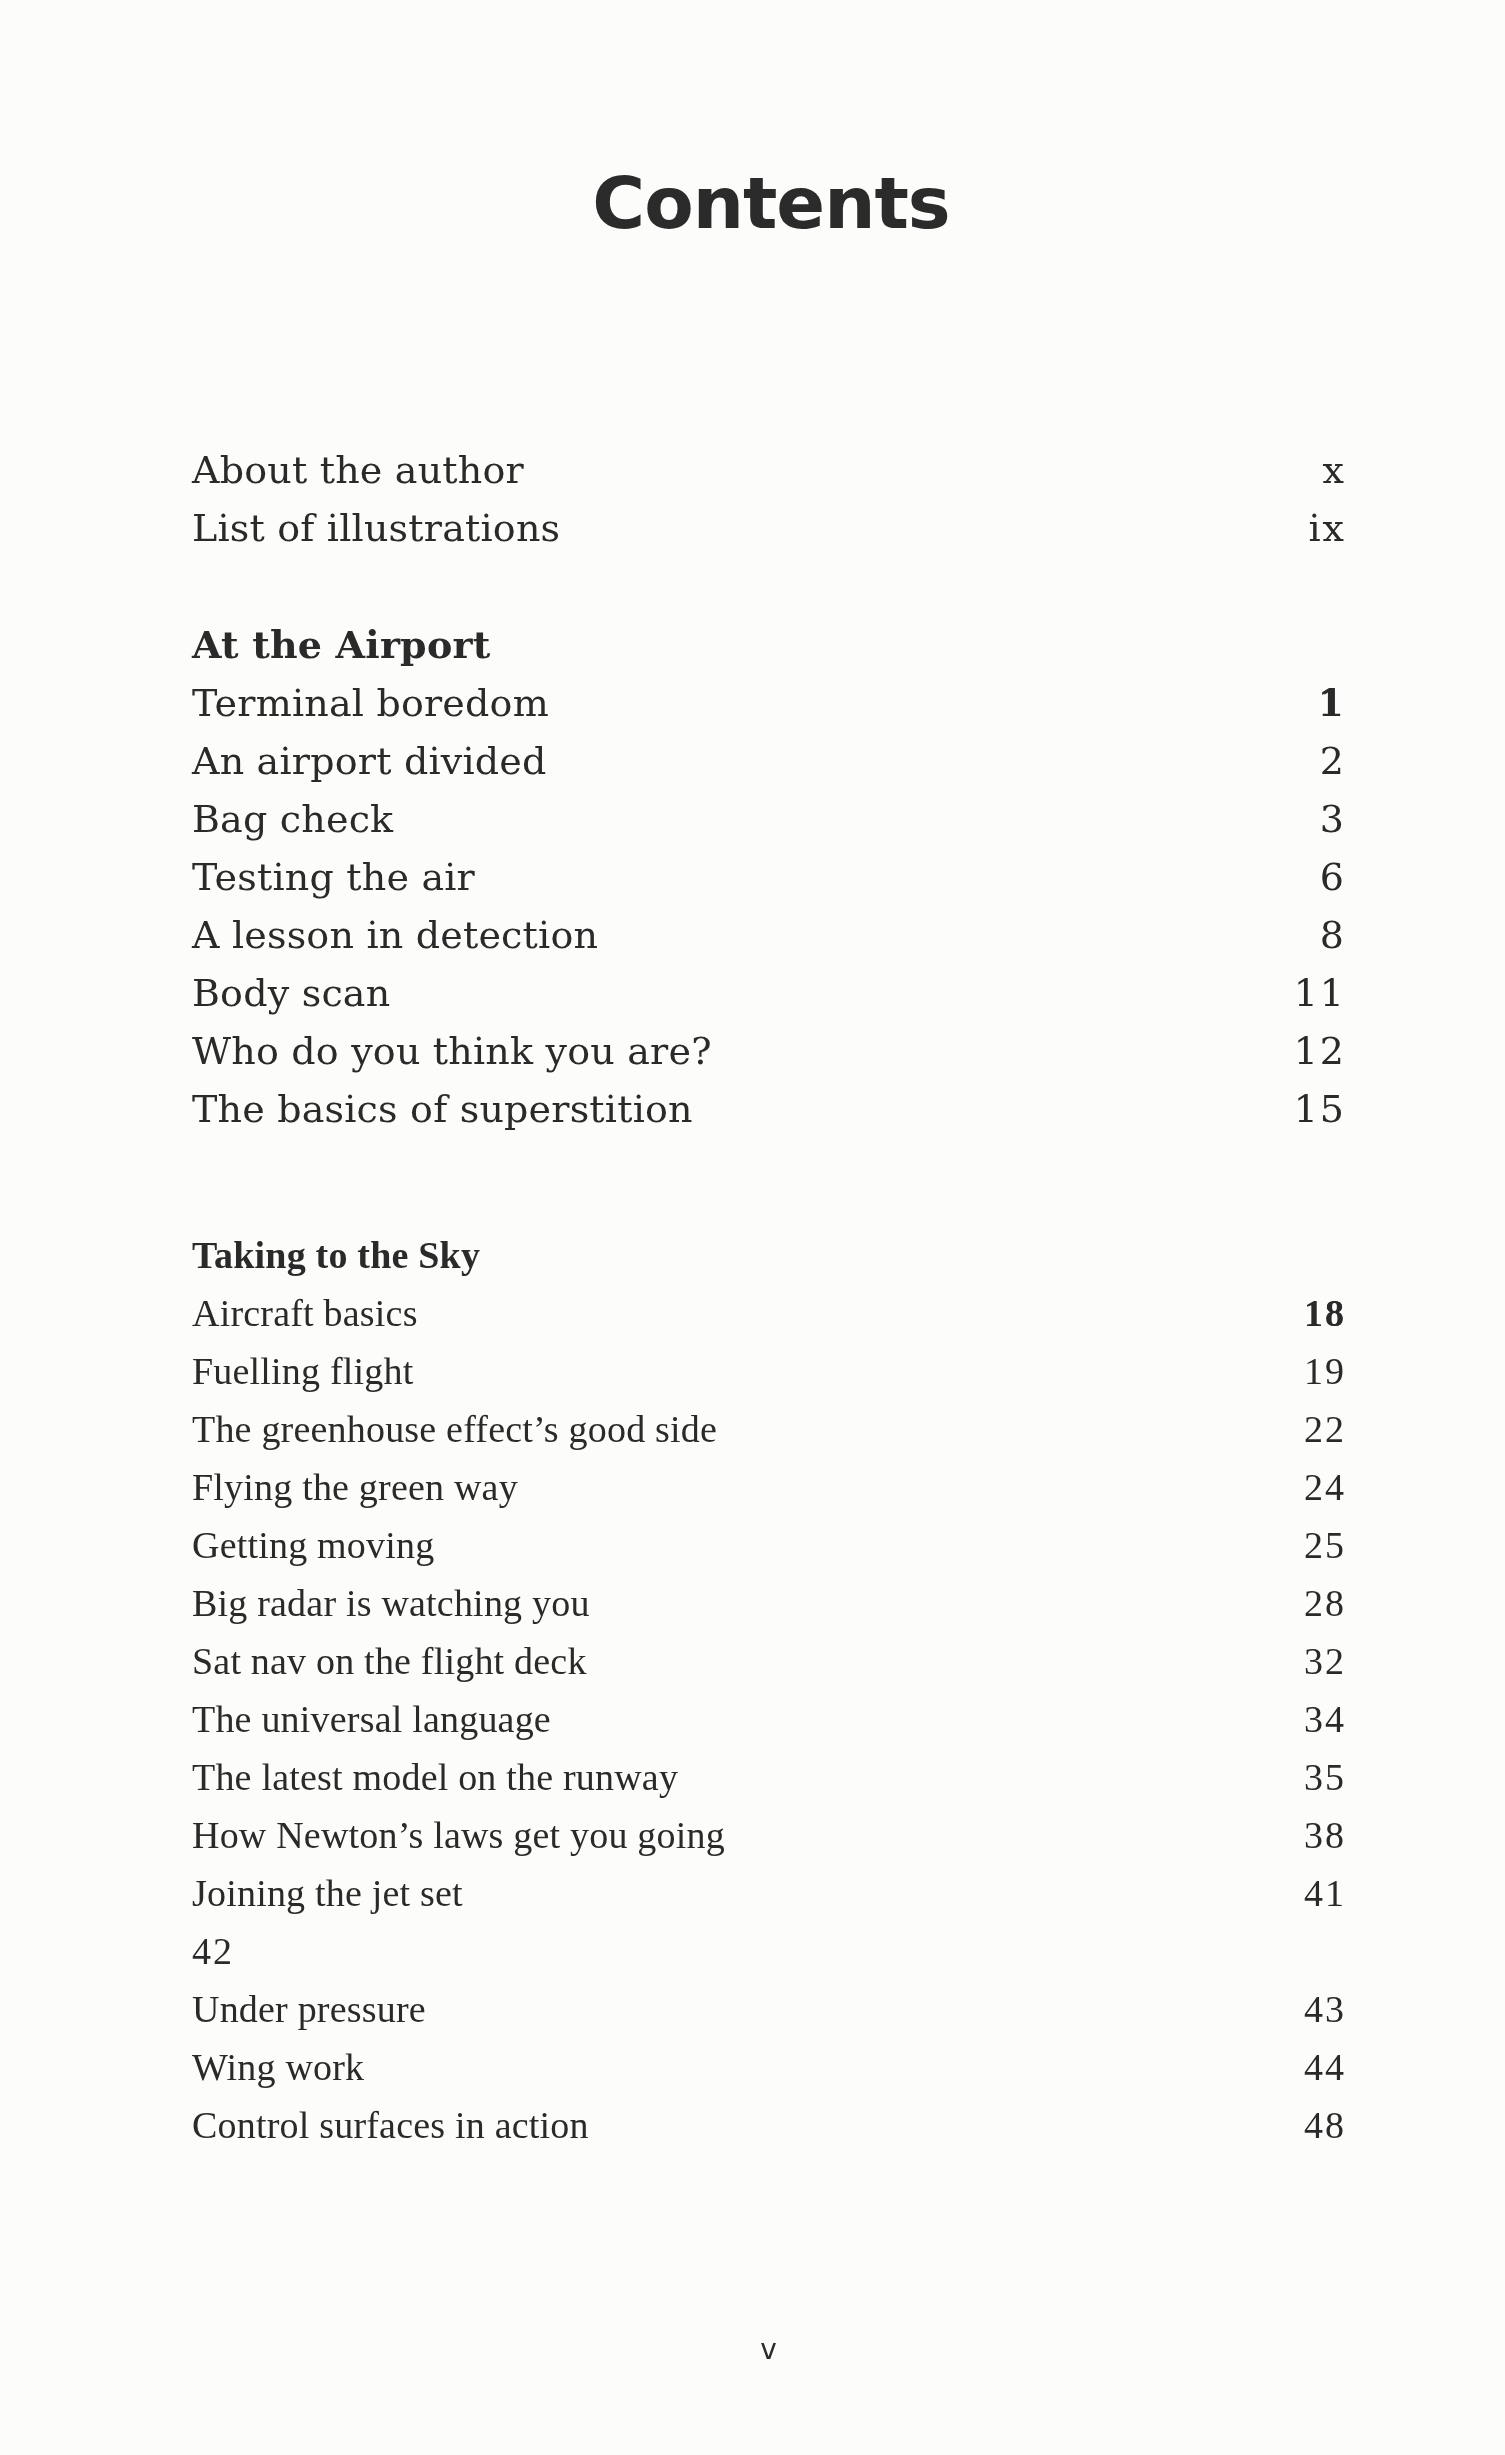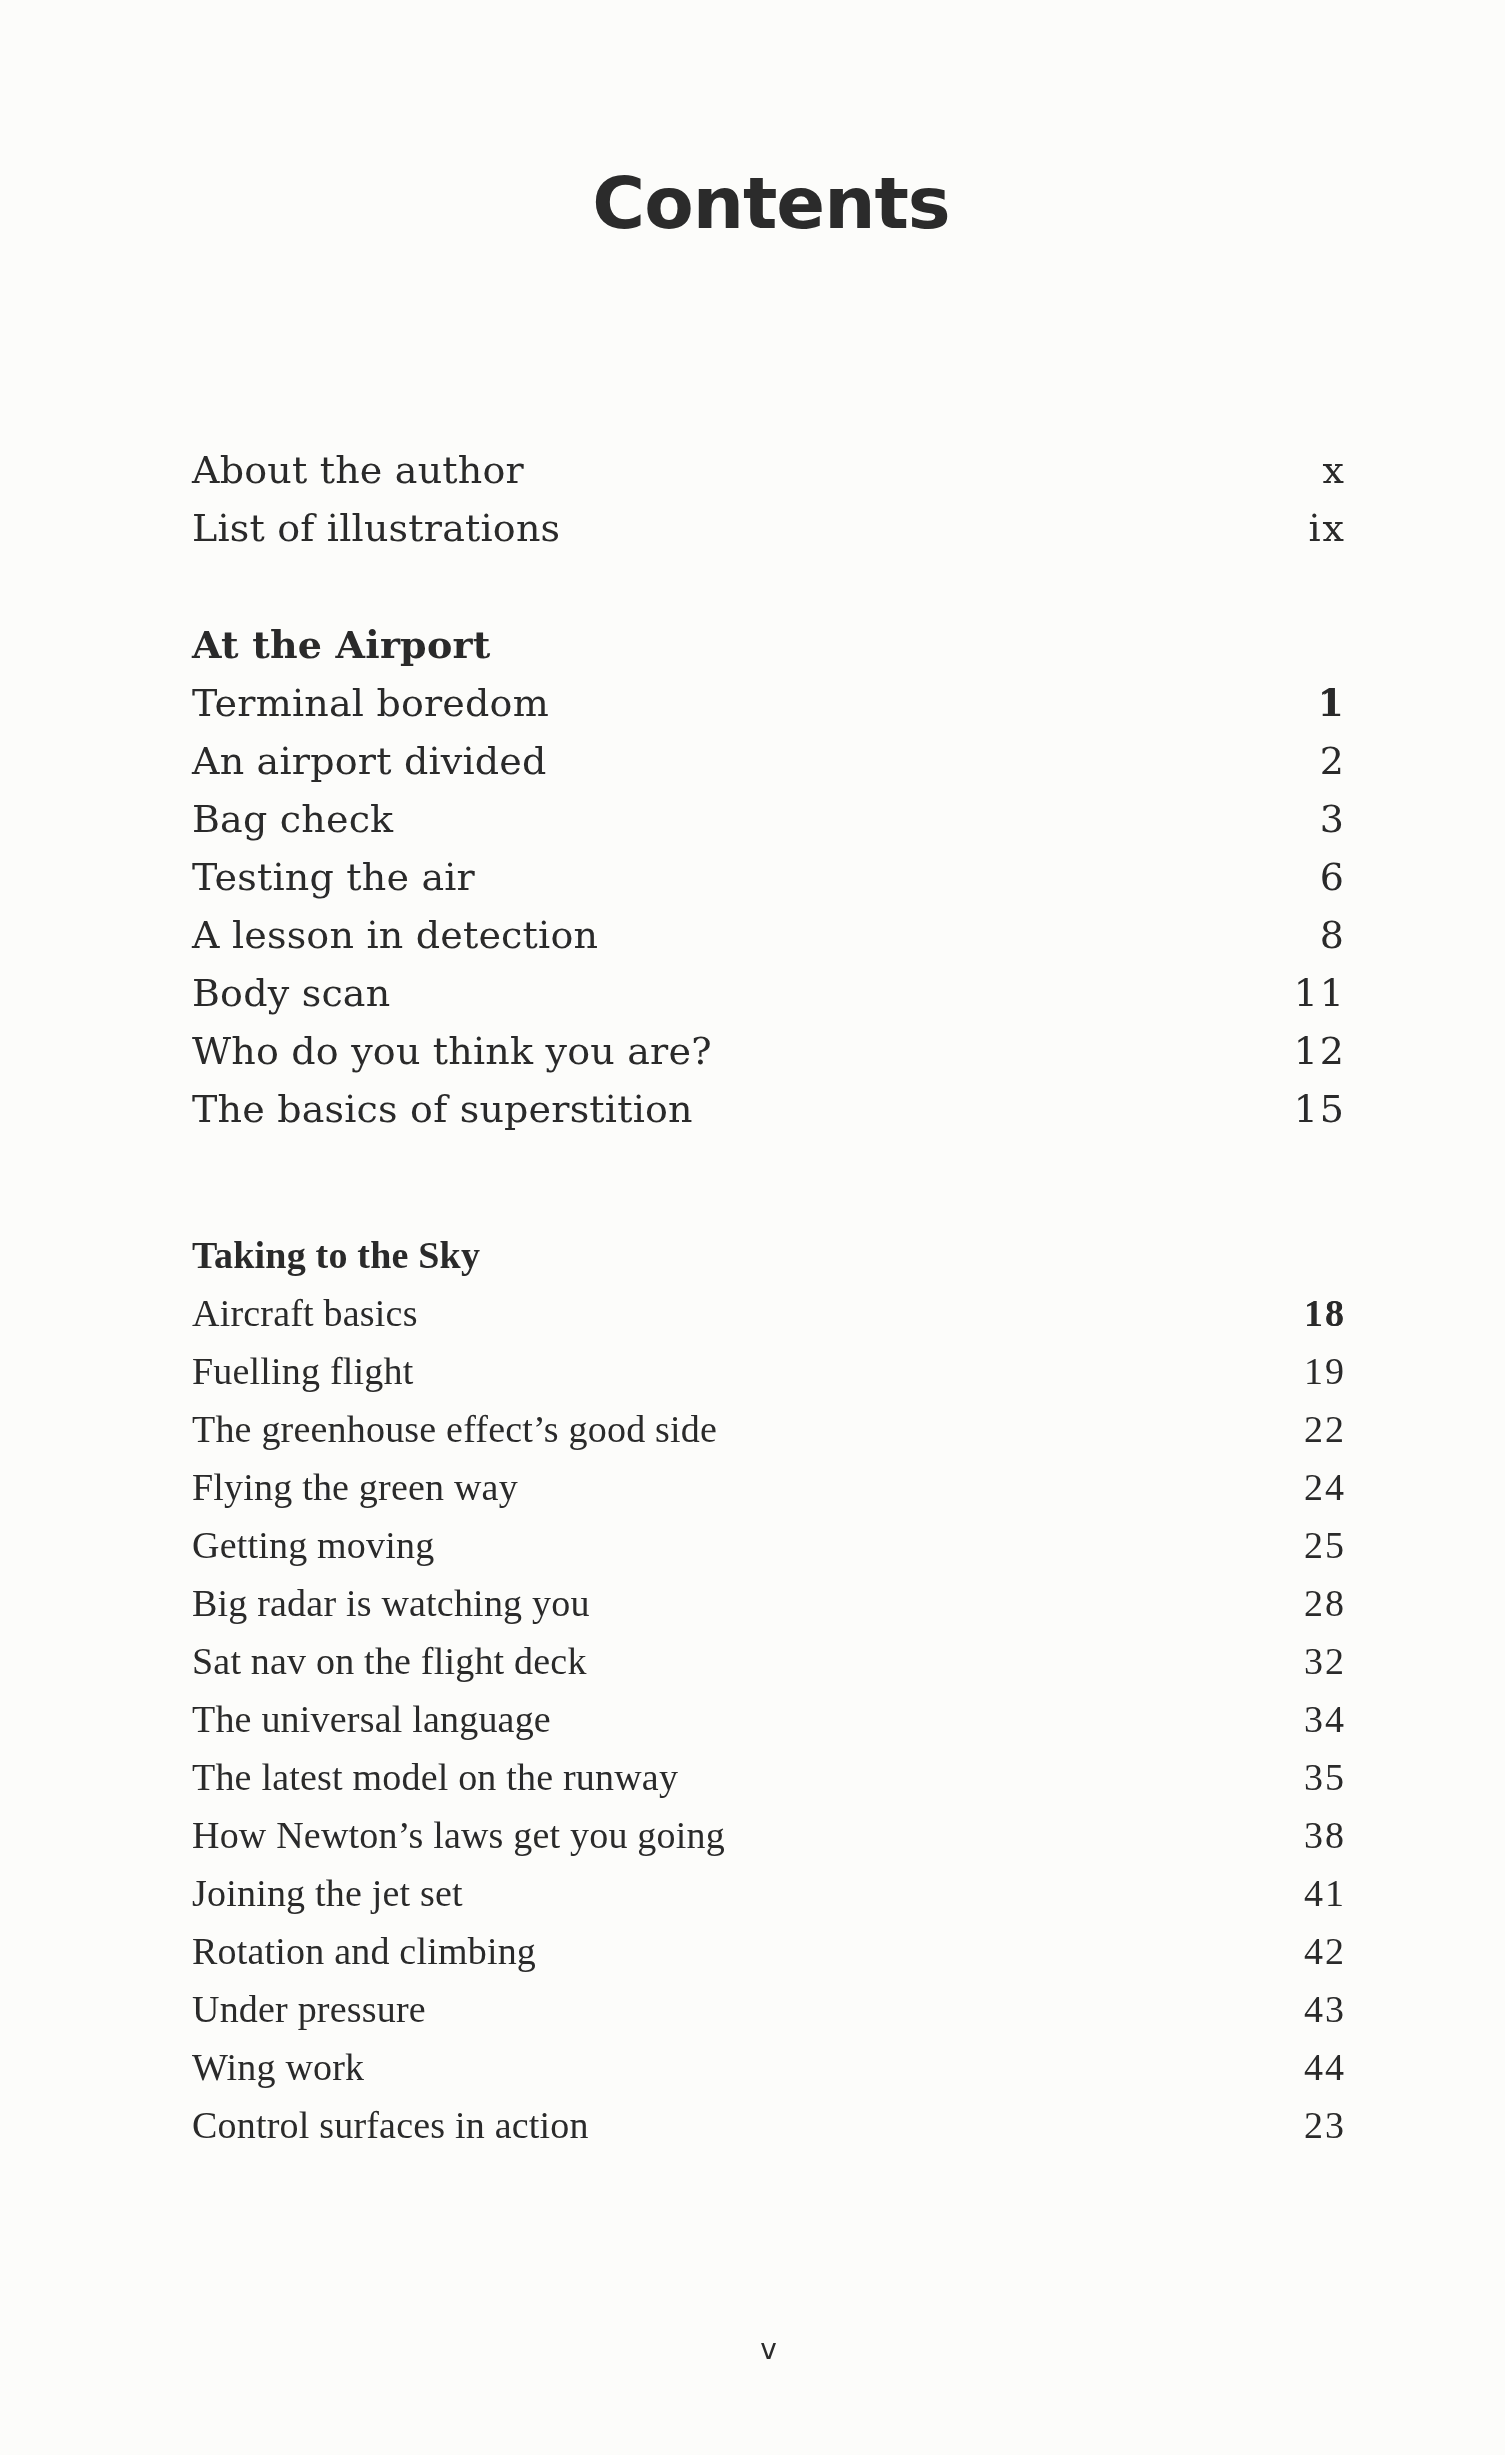--- a/index.html
+++ b/index.html
@@ -144,31 +144,30 @@
     </div>
   <div class="row">
       <span class="title">How Newton’s laws get you going</span>
       <span class="page">38</span>
     </div>
   <div class="row">
       <span class="title">Joining the jet set</span>
       <span class="page">41</span>
     </div>
   <div class="row">
-      <span class="title">Rotation and climbing</span>
       <span class="page">42</span>
     </div>
   <div class="row">
       <span class="title">Under pressure</span>
       <span class="page">43</span>
     </div>
   <div class="row">
       <span class="title">Wing work</span>
       <span class="page">44</span>
     </div>
   <div class="row">
       <span class="title">Control surfaces in action</span>
-      <span class="page">23</span>
+      <span class="page">48</span>
     </div>
 </div>
 
 <div class="page-number">v</div>
 
 
 </body></html>

